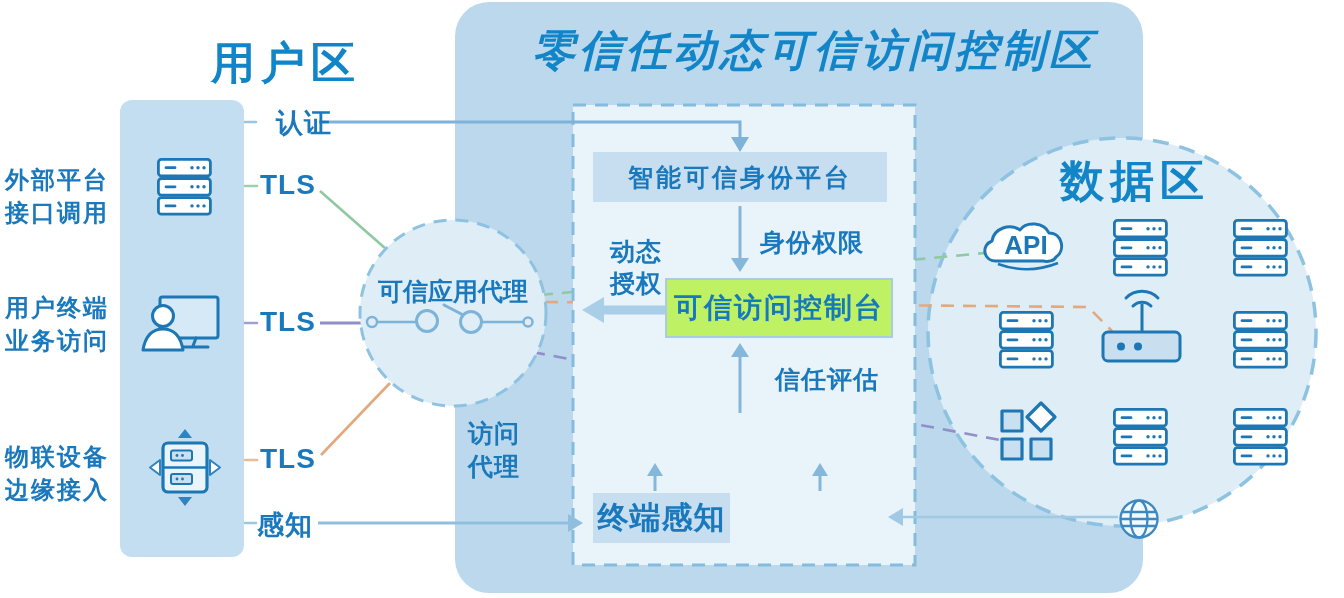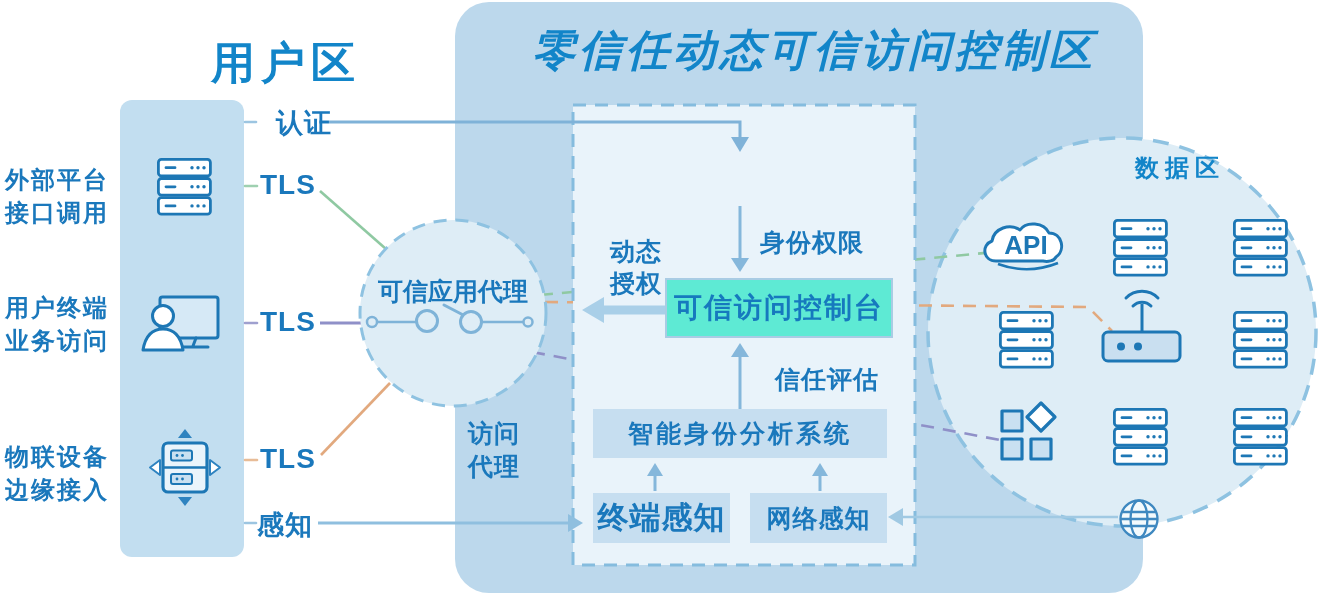--- a/index.html
+++ b/index.html
@@ -6,35 +6,35 @@
   .stage{
     position:relative;width:1344px;height:598px;overflow:hidden;
     font-family:"Liberation Sans","DejaVu Sans",sans-serif;
     -webkit-font-smoothing:antialiased;
   }
   .stage svg{position:absolute;left:0;top:0;}
   .lbl{position:absolute;color:#1A78BC;font-weight:bold;white-space:nowrap;}
   .zone-title{color:#1285C9;font-weight:bold;text-align:center;}
   .t-user{left:191px;top:34px;width:190px;font-size:44px;letter-spacing:6px;}
   .t-control{left:470px;top:22px;width:688px;font-size:43px;letter-spacing:4px;font-style:italic;}
-  .t-data{left:1080px;top:152px;width:200px;font-size:24px;letter-spacing:6px;}
+  .t-data{left:1035px;top:152px;width:200px;font-size:44px;letter-spacing:6px;}
   .src{position:absolute;left:0;width:114px;text-align:center;color:#1A78BC;
        font-weight:bold;font-size:24px;line-height:33px;letter-spacing:2px;}
   .src1{top:163px;} .src2{top:291px;} .src3{top:440px;}
   .conn{font-size:27px;letter-spacing:1px;}
   .c-auth{left:257px;top:105px;margin-left:19px;}
   .c-tls1{left:260px;top:169px;font-size:28px;}
   .c-tls2{left:260px;top:306px;font-size:28px;}
   .c-tls3{left:260px;top:443px;font-size:28px;}
   .c-sense{left:257px;top:507px;}
   .node{position:absolute;display:flex;align-items:center;justify-content:center;
         color:#1A78BC;font-weight:bold;box-sizing:border-box;}
   .n-fill{background:#C6DEF0;}
   .n1{left:593px;top:152px;width:294px;height:50px;font-size:25px;letter-spacing:3px;}
-  .n2{left:665px;top:278px;width:228px;height:60px;background:#5eead4;
+  .n2{left:665px;top:278px;width:228px;height:60px;background:#bef264;
       border:2px solid #A9CCE4;font-size:28px;letter-spacing:2px;color:#1679BE;}
   .n3{left:593px;top:409px;width:294px;height:49px;font-size:25px;letter-spacing:3px;}
   .n4{left:593px;top:493px;width:137px;height:50px;font-size:31px;letter-spacing:1px;}
   .n5{left:750px;top:493px;width:137px;height:50px;font-size:25px;letter-spacing:1px;}
   .flow{font-size:25px;letter-spacing:1px;}
   .f-dyn{left:596px;top:235px;width:64px;text-align:center;line-height:32px;margin-left:8px;}
   .f-perm{left:760px;top:226px;}
   .f-trust{left:775px;top:363px;}
   .f-proxy{left:452px;top:417px;width:68px;text-align:right;line-height:33px;}
   .p-app{left:363px;top:275px;width:180px;text-align:center;font-size:25px;}
@@ -213,24 +213,23 @@
   <div>物联设备</div>
   <div>边缘接入</div>
 </div>
 
 <div class="lbl conn c-auth">认证</div>
 <div class="lbl conn c-tls1">TLS</div>
 <div class="lbl conn c-tls2">TLS</div>
 <div class="lbl conn c-tls3">TLS</div>
 <div class="lbl conn c-sense">感知</div>
 
+<div class="node n-fill n1">智能可信身份平台</div>
 <div class="node n2">可信访问控制台</div>
-<div class="node n-fill n3">智能身份分析系统</div>
 <div class="node n-fill n4">终端感知</div>
-<div class="node n-fill n5">网络感知</div>
 
 <div class="lbl flow f-dyn">
   <div>动态</div>
   <div>授权</div>
 </div>
 <div class="lbl flow f-perm">身份权限</div>
 <div class="lbl flow f-trust">信任评估</div>
 <div class="lbl flow f-proxy">
   <div>访问</div>
   <div>代理</div>

